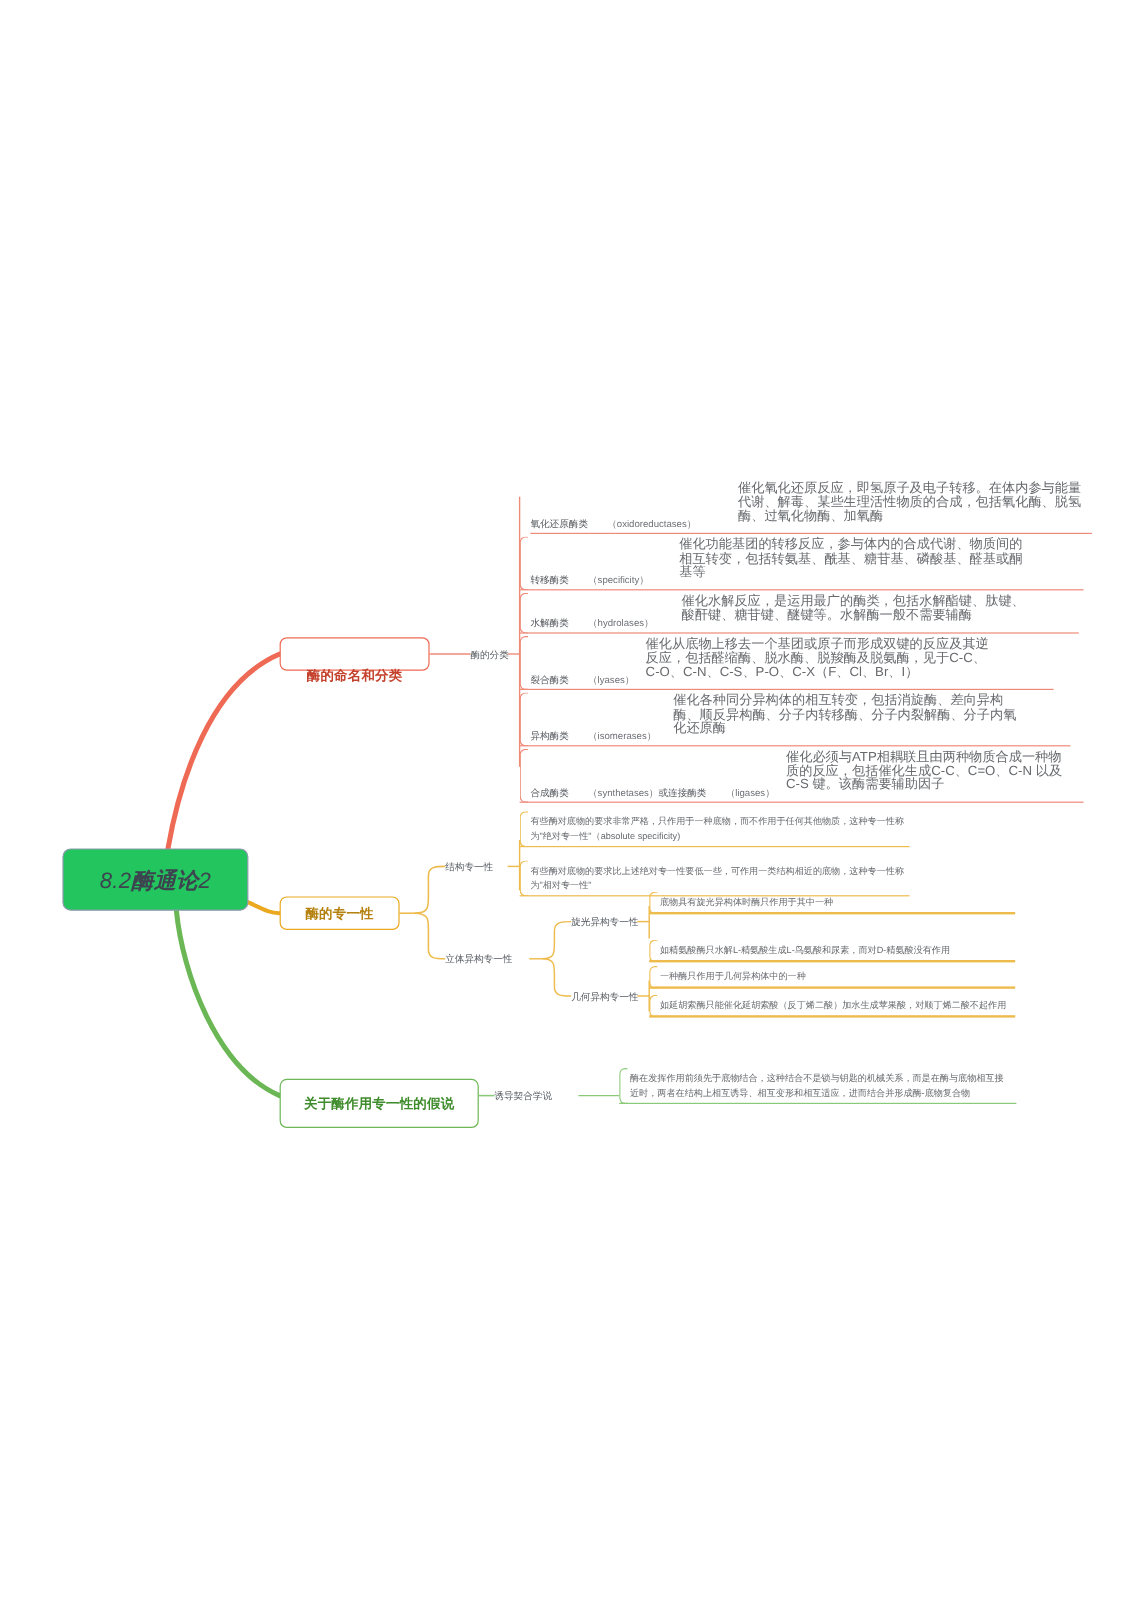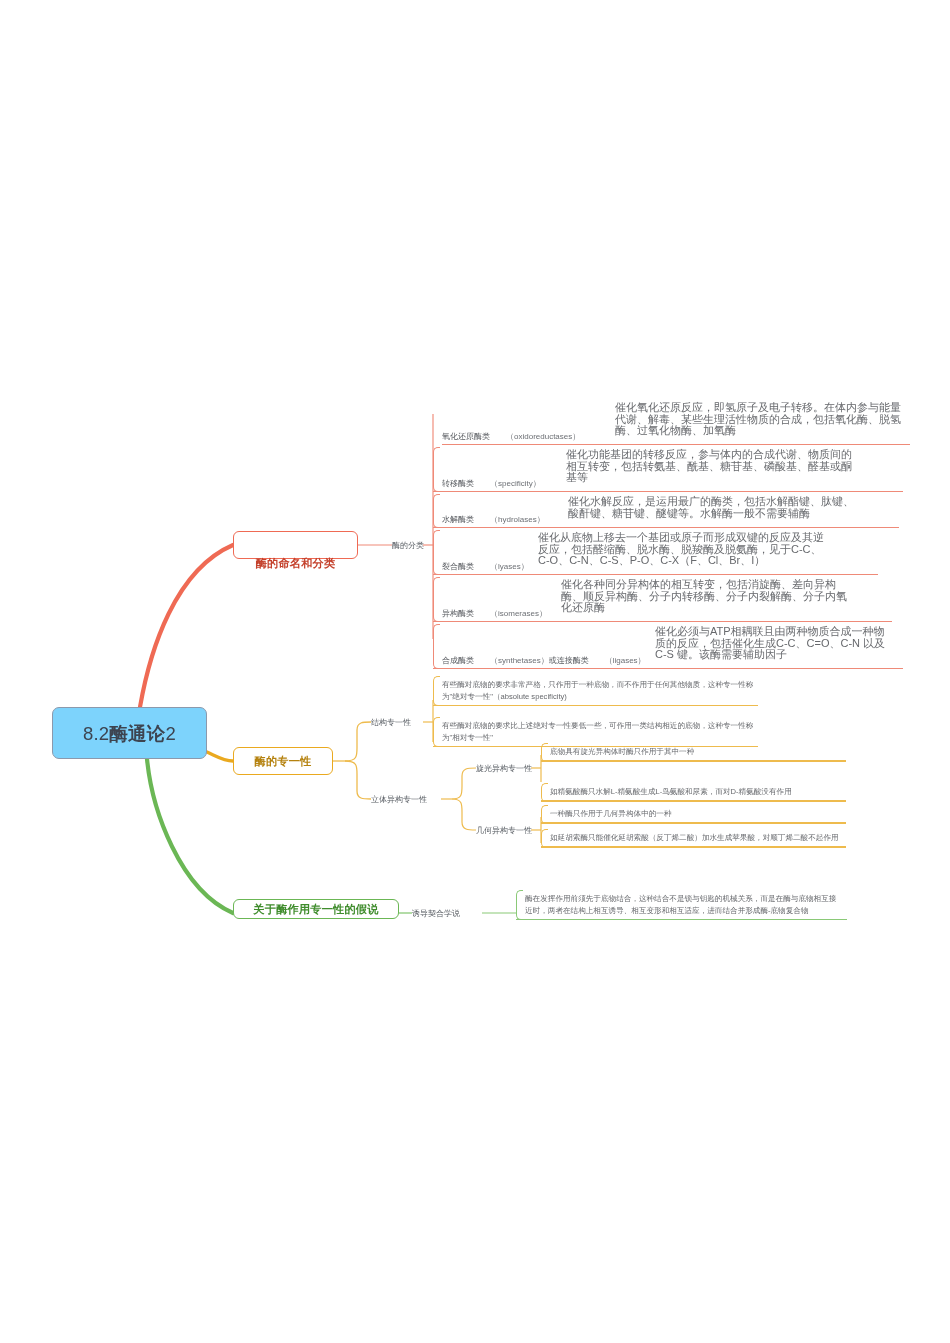--- a/index.html
+++ b/index.html
@@ -13,23 +13,24 @@
   }
   #canvas { position:absolute; left:0; top:0; width:950px; height:1343px; }
   svg.links { position:absolute; left:0; top:0; width:950px; height:1343px; pointer-events:none; }
 
   
   .root-node {
     position:absolute;
     left:52px; top:707px; width:155px; height:52px;
     border:1.6px solid #8c99ac;
     border-radius:7px;
-    background:#7dd3fc;
+    background:#22c55e;
     display:flex; align-items:center; justify-content:center;
     z-index:5;
+    font-style:italic;
   }
   .root-node .txt {
     font-size:18.5px; color:#3d4450; font-weight:700;
     letter-spacing:0.2px; white-space:nowrap;
   }
   .root-node .txt .lat { font-weight:400; }
 
   
   .b1 {
     position:absolute;
@@ -39,21 +40,21 @@
     z-index:5;
   }
   .b1 .txt { font-size:11.2px; font-weight:700; white-space:nowrap; letter-spacing:0.2px; }
 
   #branch-naming { left:233px; top:531px; width:125px; height:28px; border-color:#ef6a54; }
   #branch-naming .txt { color:#c4412c;margin-top:36px; }
 
   #branch-specificity { left:233px; top:747px; width:100px; height:28px; border-color:#eaa91f; }
   #branch-specificity .txt { color:#b5820f;text-align:center; }
 
-  #branch-hypothesis { left:233px; top:899px; width:166px; height:20px; border-color:#6bb755; }
+  #branch-hypothesis { left:233px; top:899px; width:166px; height:41px; border-color:#6bb755; }
   #branch-hypothesis .txt { color:#3f8c2c; }
 
   
   .l2 {
     position:absolute; font-size:8px; color:#555a60;
     white-space:nowrap; z-index:4;
   }
 
   
   .leaf {

